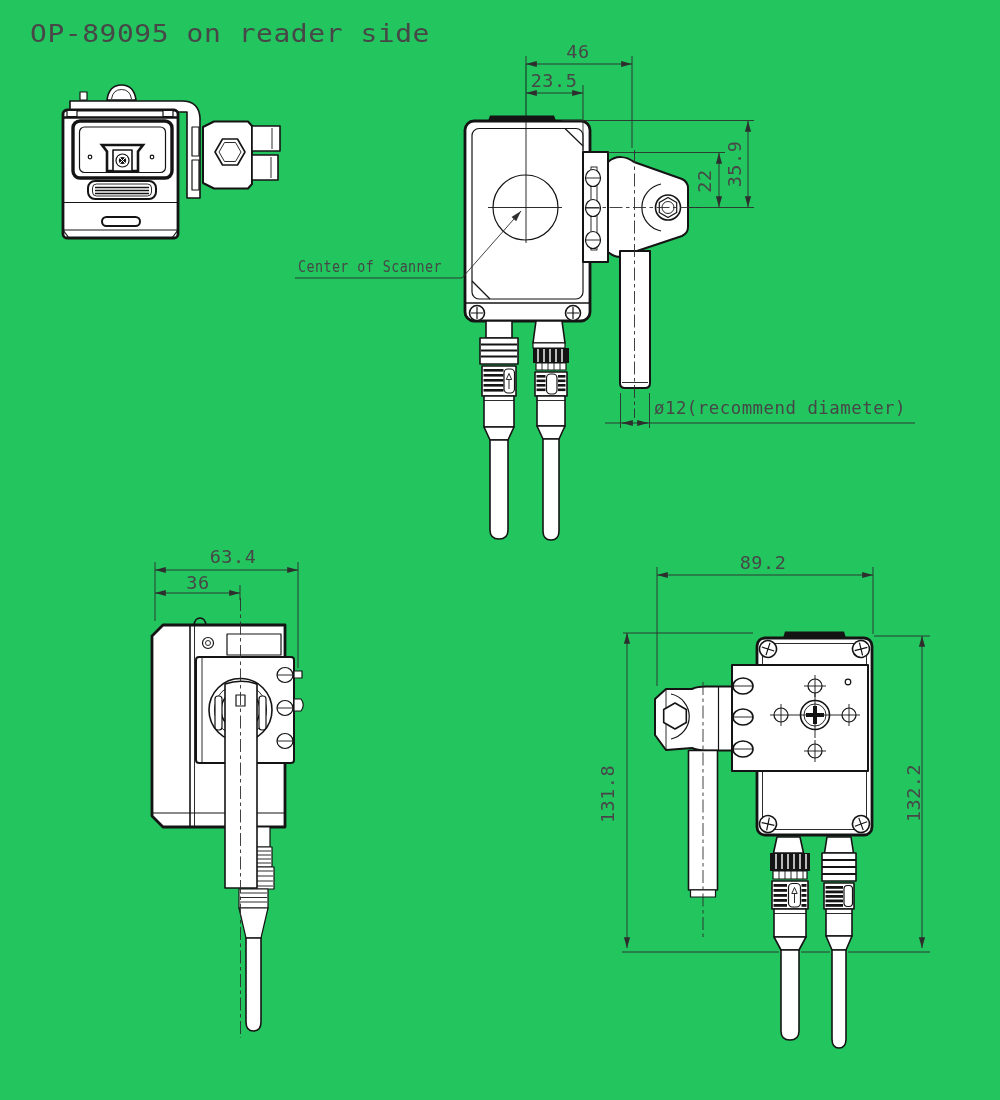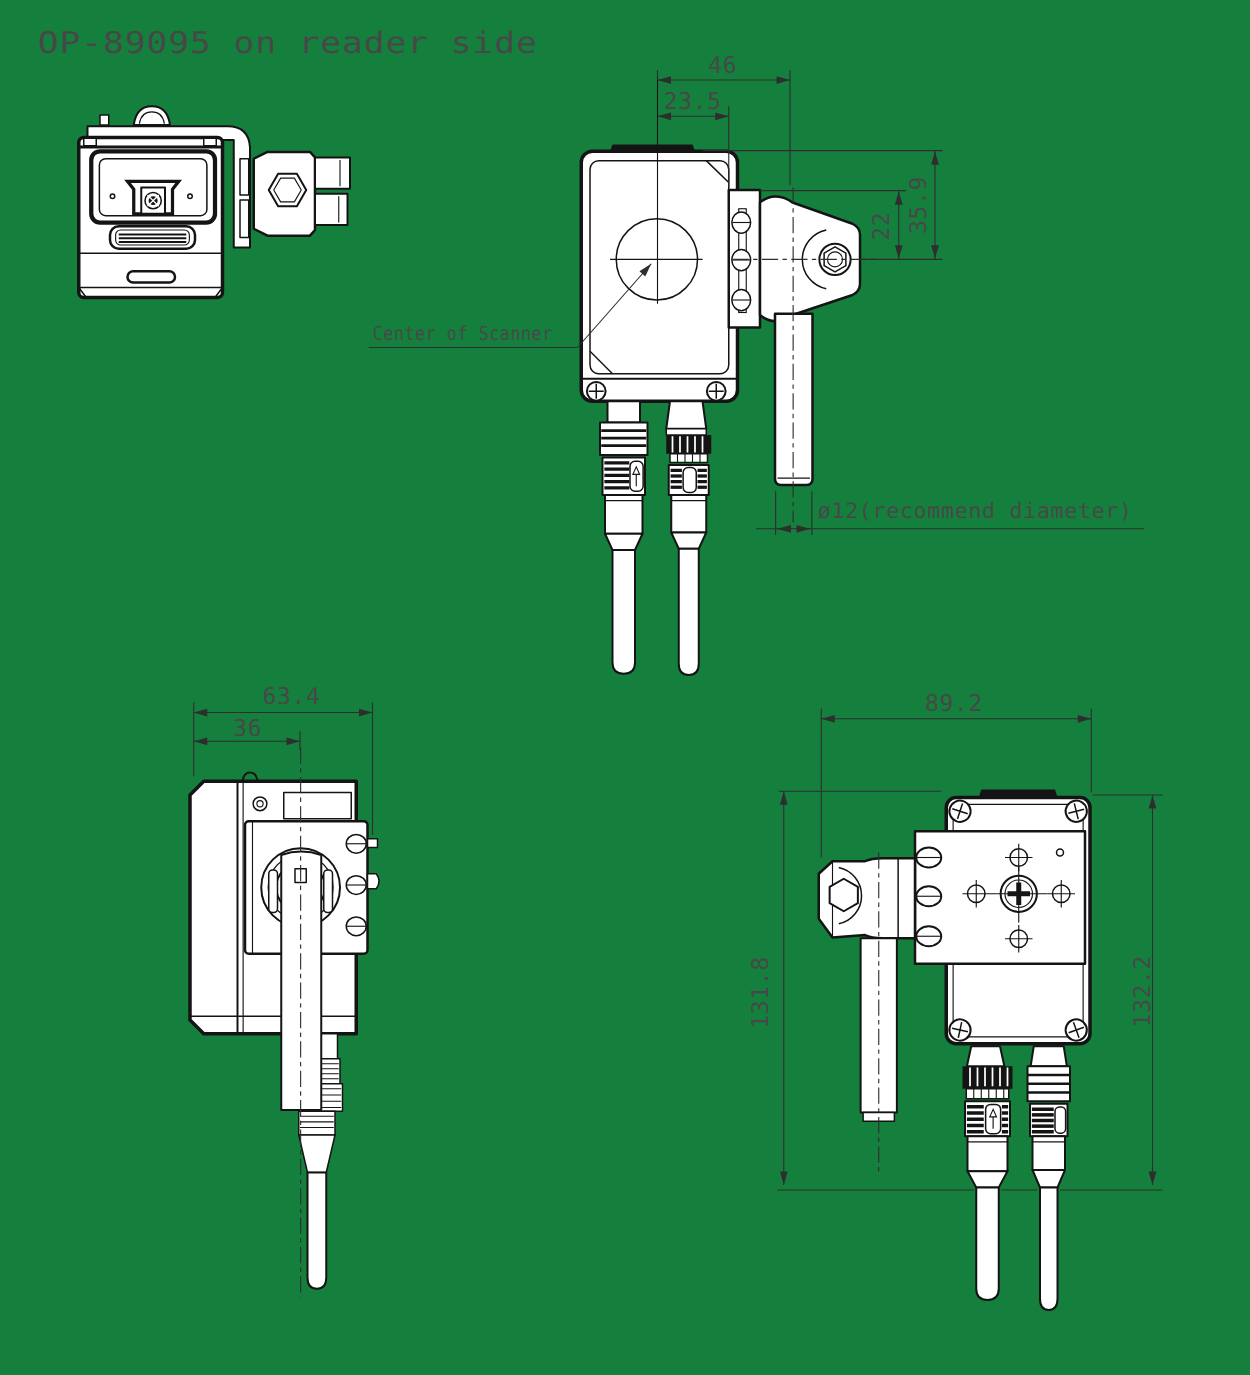--- a/index.html
+++ b/index.html
@@ -1,16 +1,16 @@
 <!DOCTYPE html>
 <html><head>
 <meta charset="utf-8">
 <style>
   html,body{margin:0;padding:0;background:#ffffff;}
-  .page{position:relative;width:1000px;height:1100px;background:#15803d;overflow:hidden;}
+  .page{position:relative;width:1000px;height:1100px;background:#22c55e;overflow:hidden;}
   svg{display:block;}
   
   .o3 {fill:none;stroke:#141414;stroke-width:2.8;stroke-linejoin:round;stroke-linecap:round;}
   .o2 {fill:none;stroke:#141414;stroke-width:2;stroke-linejoin:round;stroke-linecap:round;}
   .o16{fill:none;stroke:#141414;stroke-width:1.6;stroke-linejoin:round;}
   .o12{fill:none;stroke:#141414;stroke-width:1.2;stroke-linejoin:round;}
   .o09{fill:none;stroke:#141414;stroke-width:0.9;}
   .fw {fill:#ffffff;}
   .fb {fill:#141414;stroke:none;}
   .dim{fill:none;stroke:#2e2e2e;stroke-width:0.9;}

